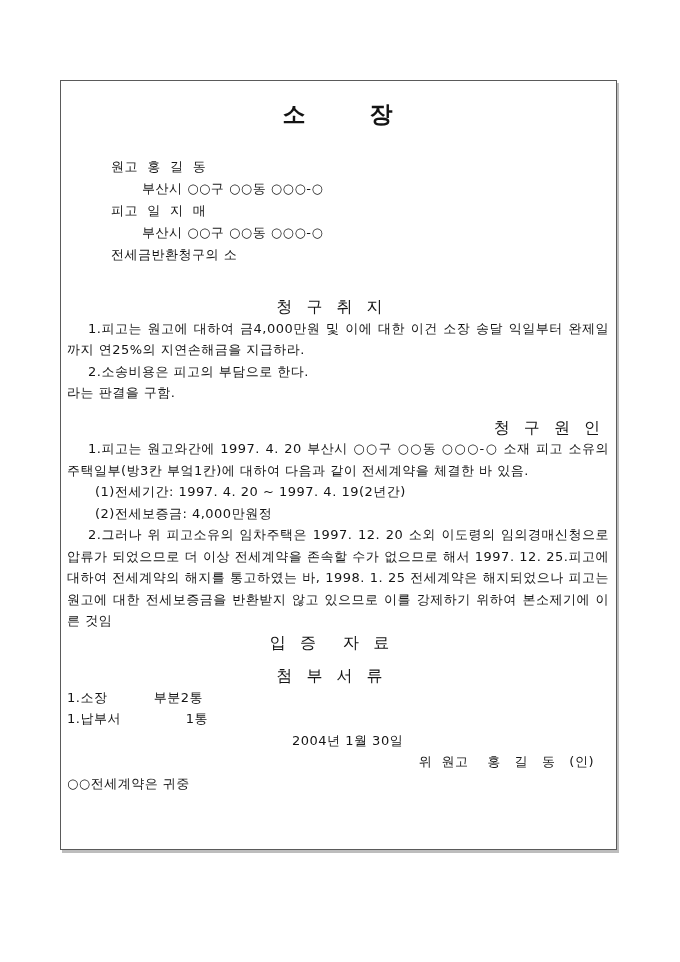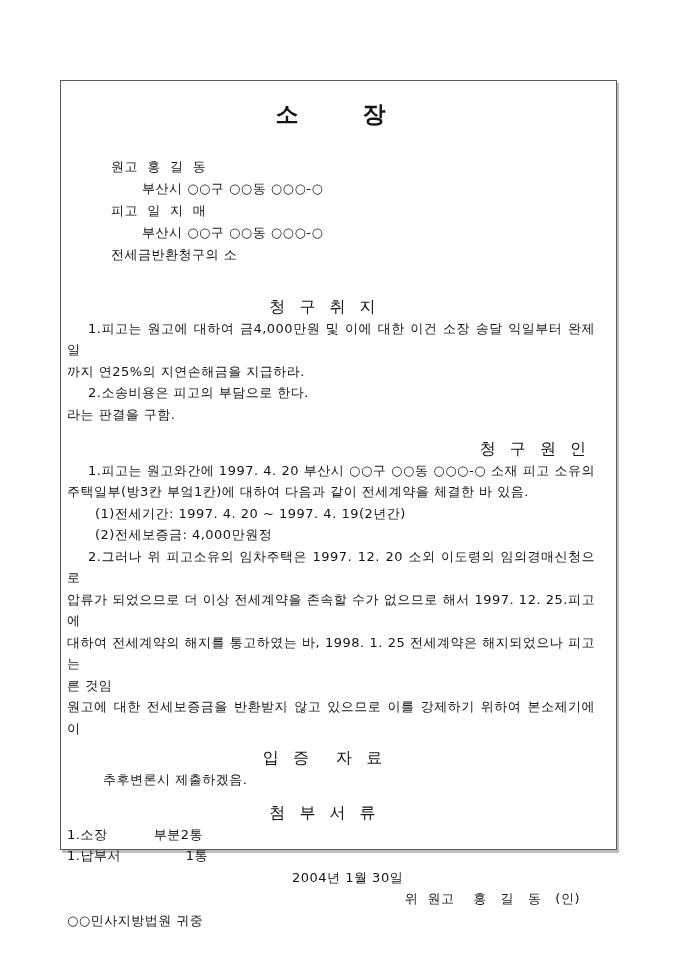--- a/index.html
+++ b/index.html
@@ -15,21 +15,21 @@
   .page {
     position: absolute;
     left: 60px;
     top: 80px;
     width: 557px;
     height: 770px;
     box-sizing: border-box;
     background: #ffffff;
     border: 1px solid #5a5a5a;
     box-shadow: 2px 3px 0 #bdbdbd;
-    padding: 17px 21px 0 6px;
+    padding: 17px 7px 0 6px;
   }
   .line {
     font-size: 13px;
     line-height: 21.5px;
     white-space: pre;
     letter-spacing: 0.5px;
   }
   .title {
     font-size: 23px;
     font-weight: bold;
@@ -44,21 +44,21 @@
     text-align: center;
     white-space: pre;
     word-spacing: 7px;
     letter-spacing: 1px;
     transform: translateX(-8px);
   }
   .party-block { margin-top: 26px; }
   .party-block .line { line-height: 22px; }
   .mt-claim-heading { margin-top: 30px; }
   .mt-cause-heading { margin-top: 13px; text-align: right; }
-  .mt-evidence-heading { margin-top: 8px; }
+  .mt-evidence-heading { }
   .mt-attach-heading { margin-top: 12px; }
   .indent-name { margin-left: 44px; }
   .indent-addr { margin-left: 75px; }
   .indent-num { margin-left: 21px; }
   .indent-sub { margin-left: 28px; }
   .indent-judg { }
   .indent-evid { margin-left: 36px; }
   .fill {
     white-space: normal;
     text-align: justify;
@@ -93,27 +93,26 @@
   <div class="line indent-judg">라는 판결을 구함.</div>
 
   <div class="heading mt-cause-heading">청 구 원 인</div>
   <div class="line fill indent-num">1.피고는 원고와간에 1997. 4. 20 부산시 ○○구 ○○동 ○○○-○ 소재 피고 소유의</div>
   <div class="line">주택일부(방3칸 부엌1칸)에 대하여 다음과 같이 전세계약을 체결한 바 있음.</div>
   <div class="line indent-sub">(1)전세기간: 1997. 4. 20 ~ 1997. 4. 19(2년간)</div>
   <div class="line indent-sub">(2)전세보증금: 4,000만원정</div>
   <div class="line fill indent-num">2.그러나 위 피고소유의 임차주택은 1997. 12. 20 소외 이도령의 임의경매신청으로</div>
   <div class="line fill">압류가 되었으므로 더 이상 전세계약을 존속할 수가 없으므로 해서 1997. 12. 25.피고에</div>
   <div class="line fill">대하여 전세계약의 해지를 통고하였는 바, 1998. 1. 25 전세계약은 해지되었으나 피고는</div>
+  <div class="line fill">원고에 대한 전세보증금을 반환받지 않고 있으므로 이를 강제하기 위하여 본소제기에 이</div>
   <div class="line">른 것임</div>
-  <div class="line fill">원고에 대한 전세보증금을 반환받지 않고 있으므로 이를 강제하기 위하여 본소제기에 이</div>
 
   <div class="heading mt-evidence-heading">입 증  자 료</div>
-  <div class="line indent-evid">추후변론시 제출하겠음.</div>
 
   <div class="heading mt-attach-heading">첨 부 서 류</div>
   <div class="line">1.소장          부분2통</div>
   <div class="line">1.납부서              1통</div>
 
   <div class="line date-line">2004년 1월 30일</div>
   <div class="line sig-line">위  원고    홍   길   동   (인)</div>
-  <div class="line">○○민사지방법원 귀중</div>
+  <div class="line">○○전세계약은 귀중</div>
 
 </div>
 
 </body></html>

